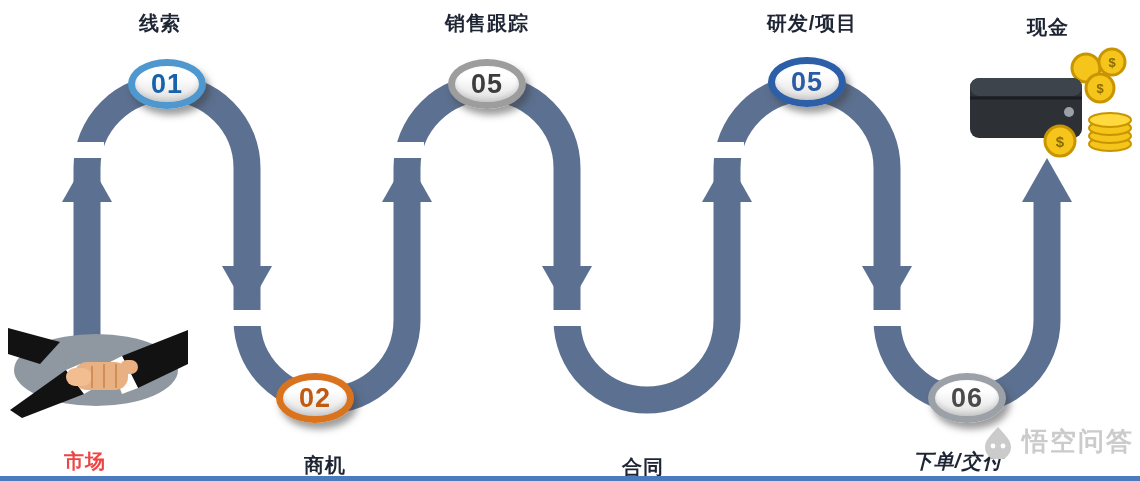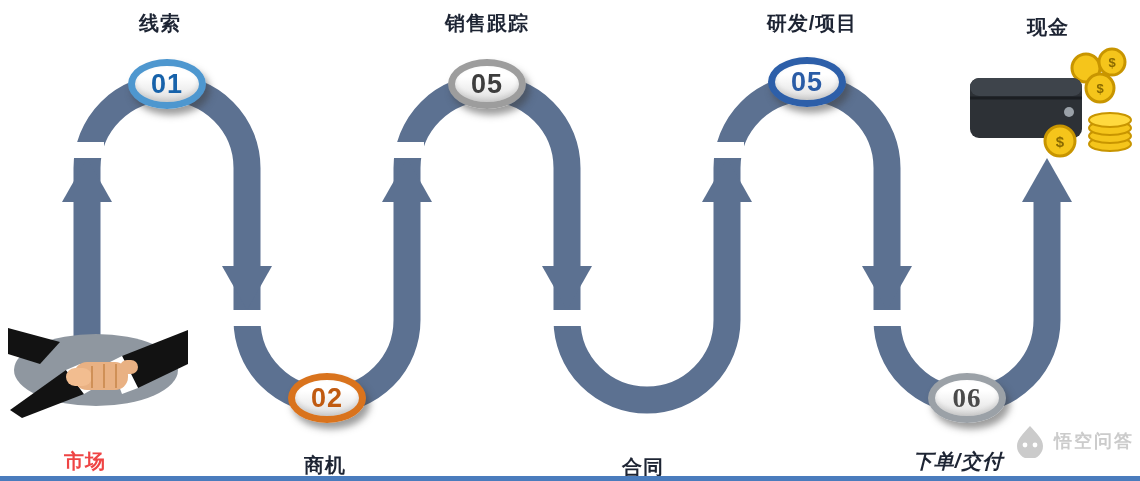--- a/index.html
+++ b/index.html
@@ -20,21 +20,21 @@
     position: absolute; width: 78px; height: 50px;
     border-radius: 50%; border: 7px solid #999999;
     background: linear-gradient(180deg, #ffffff 30%, #e0e0e0 100%);
     display: flex; align-items: center; justify-content: center;
     box-shadow: 4px 6px 7px rgba(60,60,60,0.5), inset 0 -3px 5px rgba(0,0,0,0.12);
     font-weight: bold; font-size: 27px; letter-spacing: 1px;
   }
   .watermark {
     position: absolute; right: 6px; top: 424px;
     display: flex; align-items: center; gap: 7px;
-    color: #cbcbcb; font-size: 18px; font-weight: bold; letter-spacing: 2px;
+    color: #cbcbcb; font-size: 26px; font-weight: bold; letter-spacing: 2px;
   }
   .bottom-bar {
     position: absolute; left: 0; bottom: 0; width: 100%; height: 5px;
     background: #4a7cbd;
   }
 </style>
 </head>
 <body>
 
 <div class="canvas">
@@ -97,30 +97,30 @@
   <div class="label" style="left: 1048px; top: 14px; color: rgb(29, 36, 51);">现金</div>
 
   <div class="label" style="left: 85px; top: 448px; color: #ef4444; text-align: center;">市场</div>
   <div class="label" style="left: 325px; top: 452px; color: rgb(29, 36, 51);">商机</div>
   <div class="label" style="left: 643px; top: 454px; color: rgb(29, 36, 51);">合同</div>
   <div class="label" style="left: 958px; top: 448px; color: rgb(29, 36, 51); font-style: italic;">下单/交付</div>
 
   <div class="badge" style="left: 128px; top: 59px; border-color: rgb(78, 151, 207); color: rgb(23, 98, 170); justify-content: center;">
     <span>01</span>
   </div>
-  <div class="badge" style="left: 288px; top: 373px; border-color: rgb(217, 115, 29); color: rgb(192, 90, 16);">
+  <div class="badge" style="left: 276px; top: 373px; border-color: rgb(217, 115, 29); color: rgb(192, 90, 16);">
     <span>02</span>
   </div>
   <div class="badge" style="left: 448px; top: 59px; border-color: rgb(157, 157, 157); color: rgb(61, 61, 61);">
     <span>05</span>
   </div>
   <div class="badge" style="left: 768px; top: 57px; border-color: rgb(45, 95, 169); color: rgb(42, 92, 166);">
     <span>05</span>
   </div>
-  <div class="badge" style="left: 928px; top: 373px; border-color: rgb(155, 161, 167); color: rgb(74, 74, 74); font-family: Liberation Serif, serif;">
+  <div class="badge" style="left: 928px; top: 373px; border-color: rgb(155, 161, 167); color: rgb(74, 74, 74);">
     <span>06</span>
   </div>
 
   <div class="watermark" style="color: rgb(203, 203, 203);">
     <svg width="34" height="34" viewBox="0 0 34 34">
       <path d="M17 2 C24 10 30 15 30 22 a13 13 0 0 1 -26 0 C4 15 10 10 17 2 Z" fill="#cbcbcb"></path>
       <circle cx="12" cy="21" r="2.4" fill="#ffffff"></circle>
       <circle cx="22" cy="21" r="2.4" fill="#ffffff"></circle>
     </svg>
     <span>悟空问答</span>

